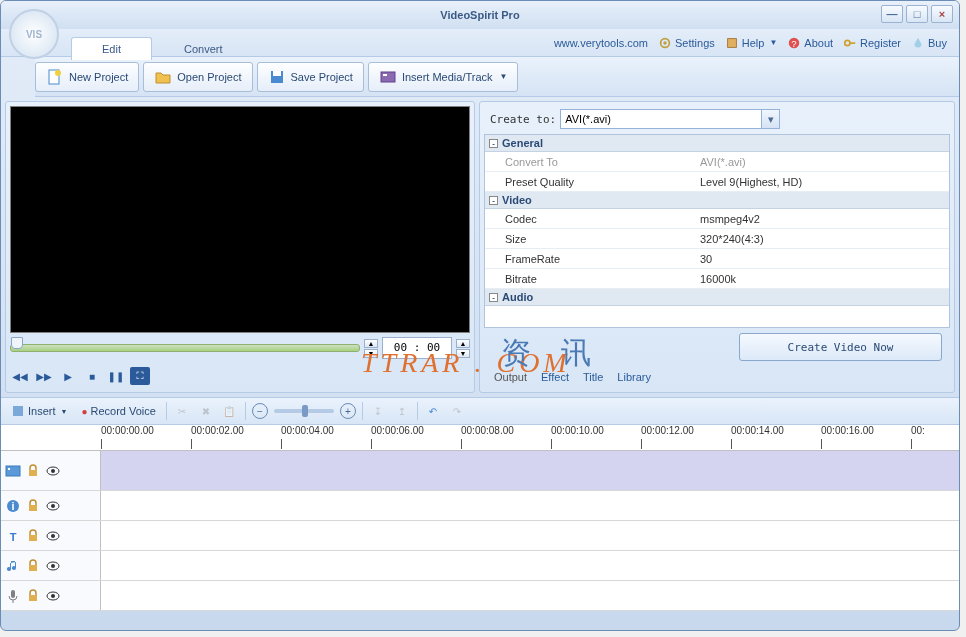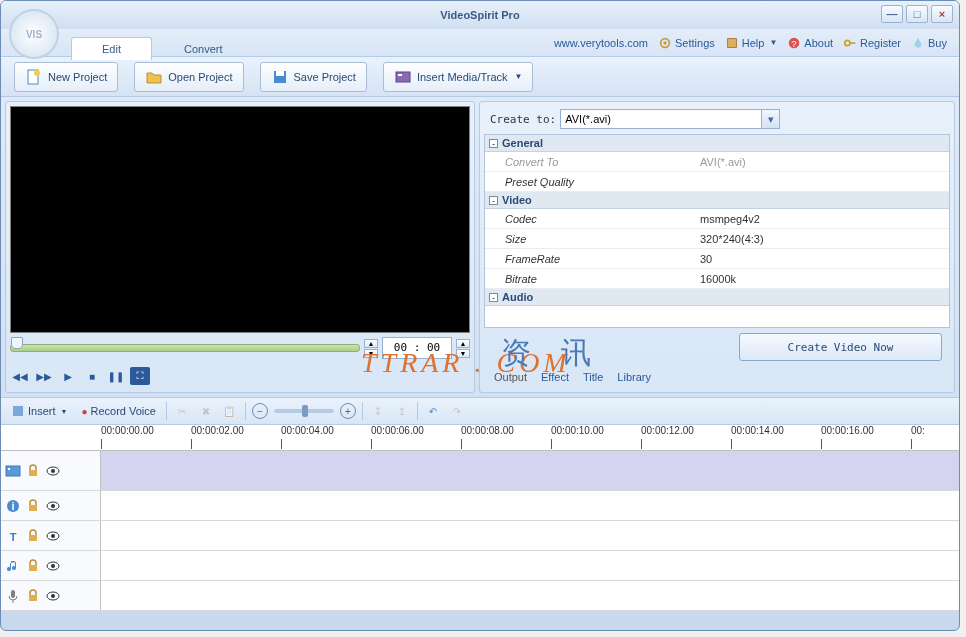--- a/index.html
+++ b/index.html
@@ -10,21 +10,21 @@
 .win-controls { position: absolute; right: 6px; top: 4px; display: flex; gap: 3px; }
 .win-btn { width: 22px; height: 18px; background: linear-gradient(#f8fbff,#d8e6f5); border: 1px solid #9bb3d0; border-radius: 2px; display:flex; align-items:center; justify-content:center; color:#4a6a95; cursor:pointer; font-weight:bold; }
 .win-btn.close { color:#a84545; }
 .logo-circle { position:absolute; left:8px; top:8px; width:50px; height:50px; border-radius:50%; background:radial-gradient(#fff,#d0e0f0); border:2px solid #c0d0e5; z-index:10; display:flex; align-items:center; justify-content:center; color:#a0b5d0; font-weight:bold; font-size:10px; }
 .menu-row { height:28px; display:flex; align-items:center; padding-left:70px; background:linear-gradient(#e4edf9,#d8e5f5); border-bottom:1px solid #b5cae4; }
 .tab { padding:5px 30px; background:#fff; border:1px solid #b5cae4; border-bottom:none; border-radius:3px 3px 0 0; color:#3a5a85; margin-right:2px; cursor:pointer; position:relative; top:6px;text-align:center; }
 .tab.inactive { background:transparent; border:none; }
 .menu-links { margin-left:auto; display:flex; align-items:center; gap:10px; padding-right:12px; }
 .menu-link { color:#2a5a9a; cursor:pointer; display:flex; align-items:center; gap:3px; }
 .menu-link .ico { width:14px; height:14px; display:inline-block; }
-.toolbar { height:40px; background:linear-gradient(#eaf2fc,#d5e3f4); border-bottom:1px solid #b5cae4; display:flex; align-items:center; padding:0 13px; gap:16px; }
+.toolbar { height:40px; background:linear-gradient(#eaf2fc,#d5e3f4); border-bottom:1px solid #b5cae4; display:flex; align-items:center; padding:0 0; gap:4px;margin-left:34px; }
 .tool-btn { height:30px; padding:0 10px; background:linear-gradient(#fdfeff,#e6eef9); border:1px solid #a8bdd8; border-radius:3px; display:flex; align-items:center; gap:5px; color:#2a4a75; cursor:pointer; }
 .tool-btn .ico { width:18px; height:18px; }
 .main-area { display:flex; height:300px; padding:4px; gap:4px; }
 .preview-pane { width:470px; background:linear-gradient(#e8f1fb,#d8e6f6); border:1px solid #b5cae4; border-radius:3px; padding:4px; display:flex; flex-direction:column; }
 .video-black { flex:1; background:#000; border:1px solid #808080; }
 .slider-row { height:24px; display:flex; align-items:center; gap:4px; margin-top:3px; }
 .slider-track { flex:1; height:8px; background:linear-gradient(#cde0c0,#a8d080); border:1px solid #90b070; border-radius:3px; position:relative; }
 .slider-track::before { content:''; position:absolute; left:0; top:-8px; width:10px; height:10px; background:#f0f5fa; border:1px solid #8aa5c5; border-radius:1px 1px 4px 4px; }
 .time-box { width:70px; height:22px; background:#fff; border:1px solid #9ab0cc; text-align:center; line-height:20px; font-family:monospace; }
 .spinner { width:14px; display:flex; flex-direction:column; gap:1px; }
@@ -34,21 +34,21 @@
 .pc-btn.fs { background:#2a5a9a; color:#fff; border-radius:2px; }
 .right-pane { flex:1; background:linear-gradient(#e8f1fb,#d8e6f6); border:1px solid #b5cae4; border-radius:3px; padding:4px; display:flex; flex-direction:column; }
 .create-row { height:26px; display:flex; align-items:center; gap:4px; padding:0 6px; }
 .create-row label { font-family:monospace; color:#333; }
 .combo { flex:1; max-width:220px; height:20px; background:#fff; border:1px solid #96b2d6; display:flex; align-items:center; padding:0 4px; position:relative; font-family:monospace; }
 .combo-arrow { position:absolute; right:0; top:0; width:18px; height:100%; background:linear-gradient(#f0f6fd,#d5e3f4); border-left:1px solid #96b2d6; display:flex; align-items:center; justify-content:center; color:#4a6a95; cursor:pointer; }
 .prop-grid { flex:1; background:#fff; border:1px solid #b0c4de; margin-top:2px; overflow:hidden; }
 .prop-section { background:#e0e8f2; border-bottom:1px solid #c5d2e4; padding:2px 4px; color:#2a4a75; font-weight:bold; display:flex; align-items:center; gap:4px; }
 .prop-section .collapse { width:9px; height:9px; border:1px solid #888; background:#fff; font-size:8px; line-height:7px; text-align:center; cursor:pointer; }
 .prop-row { display:flex; border-bottom:1px solid #e8edf4; height:20px; align-items:center; }
-.prop-key { width:215px; padding-left:20px; color:#333;font-style:italic; }
+.prop-key { width:215px; padding-left:20px; color:#333; }
 .prop-key.dim { color:#999; }
 .prop-val { flex:1; color:#333; }
 .prop-val.dim { color:#999; }
 .create-btn-row { height:38px; display:flex; align-items:center; justify-content:flex-end; padding-right:8px; }
 .create-btn { width:203px; height:28px; background:linear-gradient(#f5f9fe,#dce9f8); border:1px solid #8aa8cc; border-radius:3px; color:#2a4a75; cursor:pointer; font-family:monospace;margin-left:41px; }
 .right-tabs { height:22px; display:flex; align-items:center; gap:14px; padding-left:10px; color:#3a6a9a; }
 .right-tabs span { cursor:pointer; color:#2a5a9a; }
 .right-tabs span.active { color:#555; }
 .watermark { position:absolute; left:360px; top:346px; color:#e07030; font-size:28px; font-family:'Times New Roman',serif; font-style:italic; letter-spacing:4px; pointer-events:none; }
 .watermark2 { position:absolute; left:500px; top:332px; color:#4a7ab5; font-size:30px; font-family:'KaiTi','STKaiti',serif; pointer-events:none; }
@@ -195,20 +195,21 @@
         <div class="prop-section">
             <span class="collapse">-</span>
             <span>General</span>
           </div>
         <div class="prop-row">
             <div class="prop-key dim">Convert To</div>
             <div class="prop-val dim">AVI(*.avi)</div>
           </div>
         <div class="prop-row">
             <div class="prop-key">Preset Quality</div>
+            <div class="prop-val">Level 9(Highest, HD)</div>
           </div>
         <div class="prop-section">
             <span class="collapse">-</span>
             <span>Video</span>
           </div>
         <div class="prop-row">
             <div class="prop-key">Codec</div>
             <div class="prop-val">msmpeg4v2</div>
           </div>
         <div class="prop-row">

